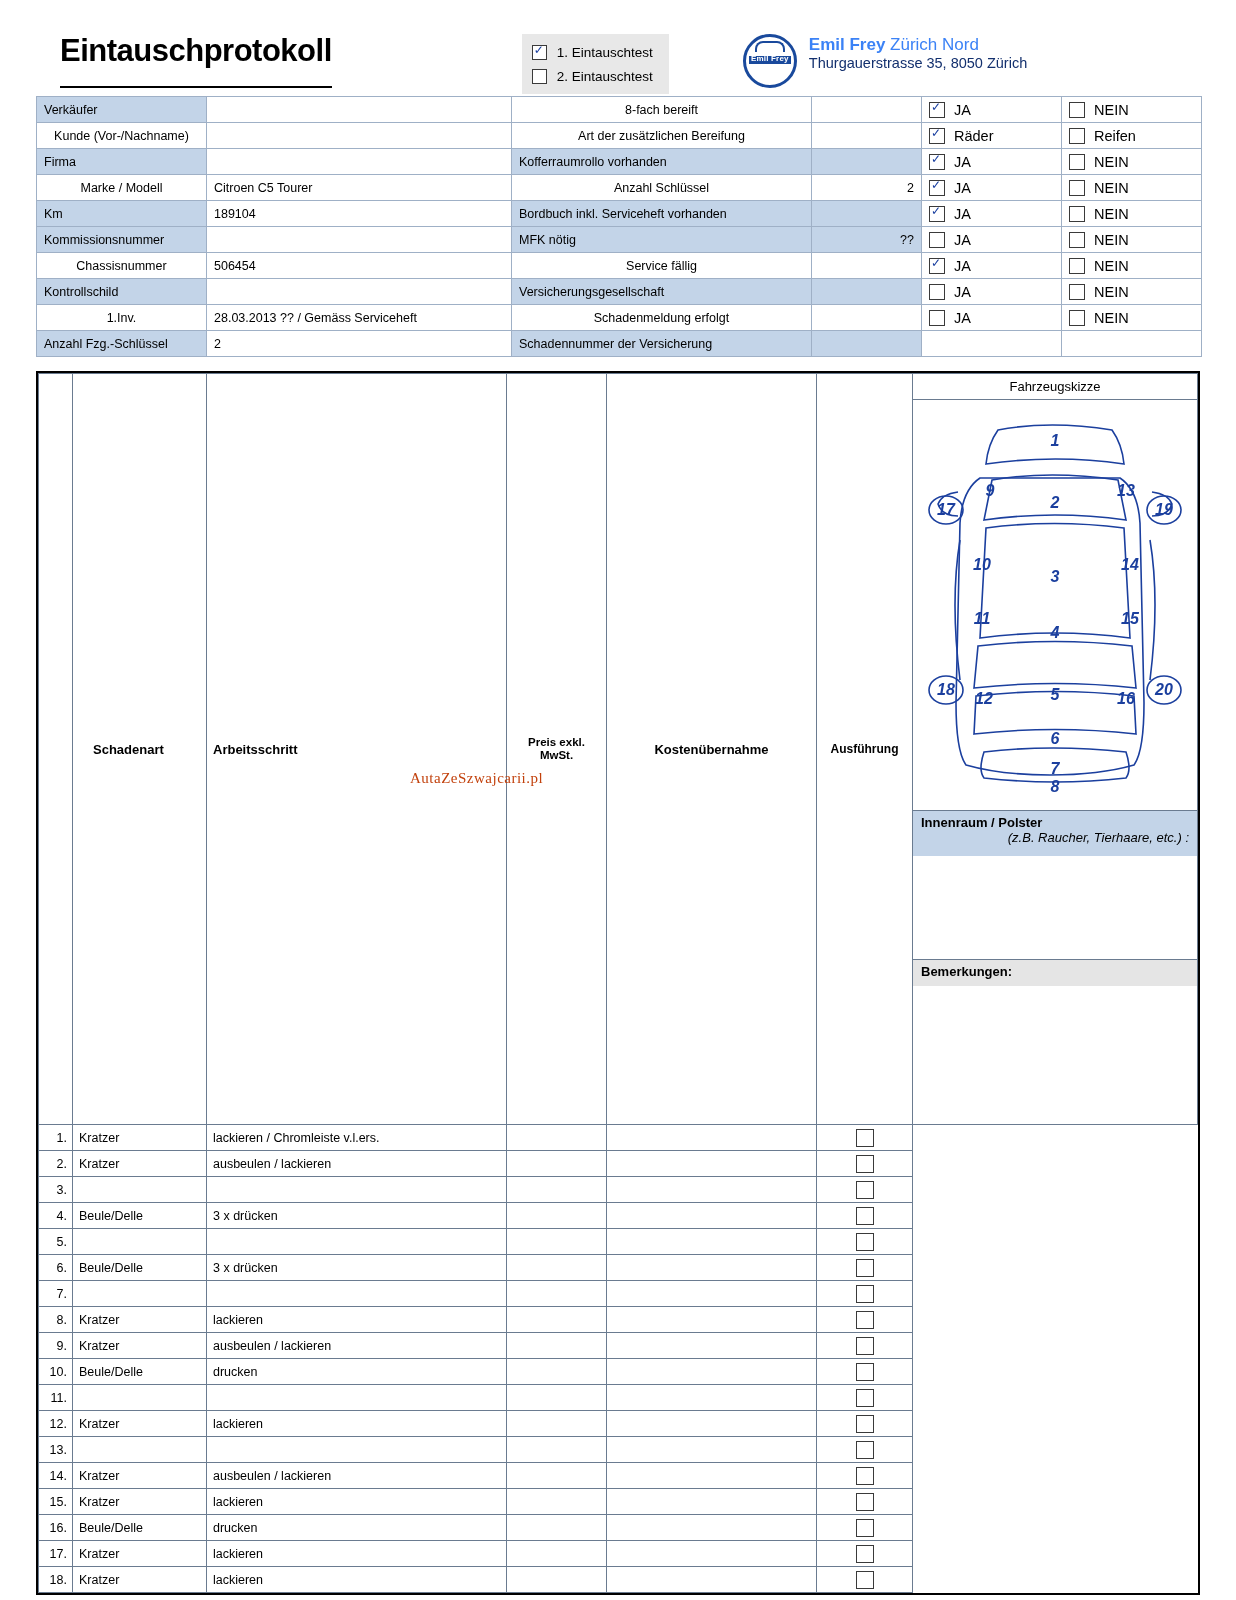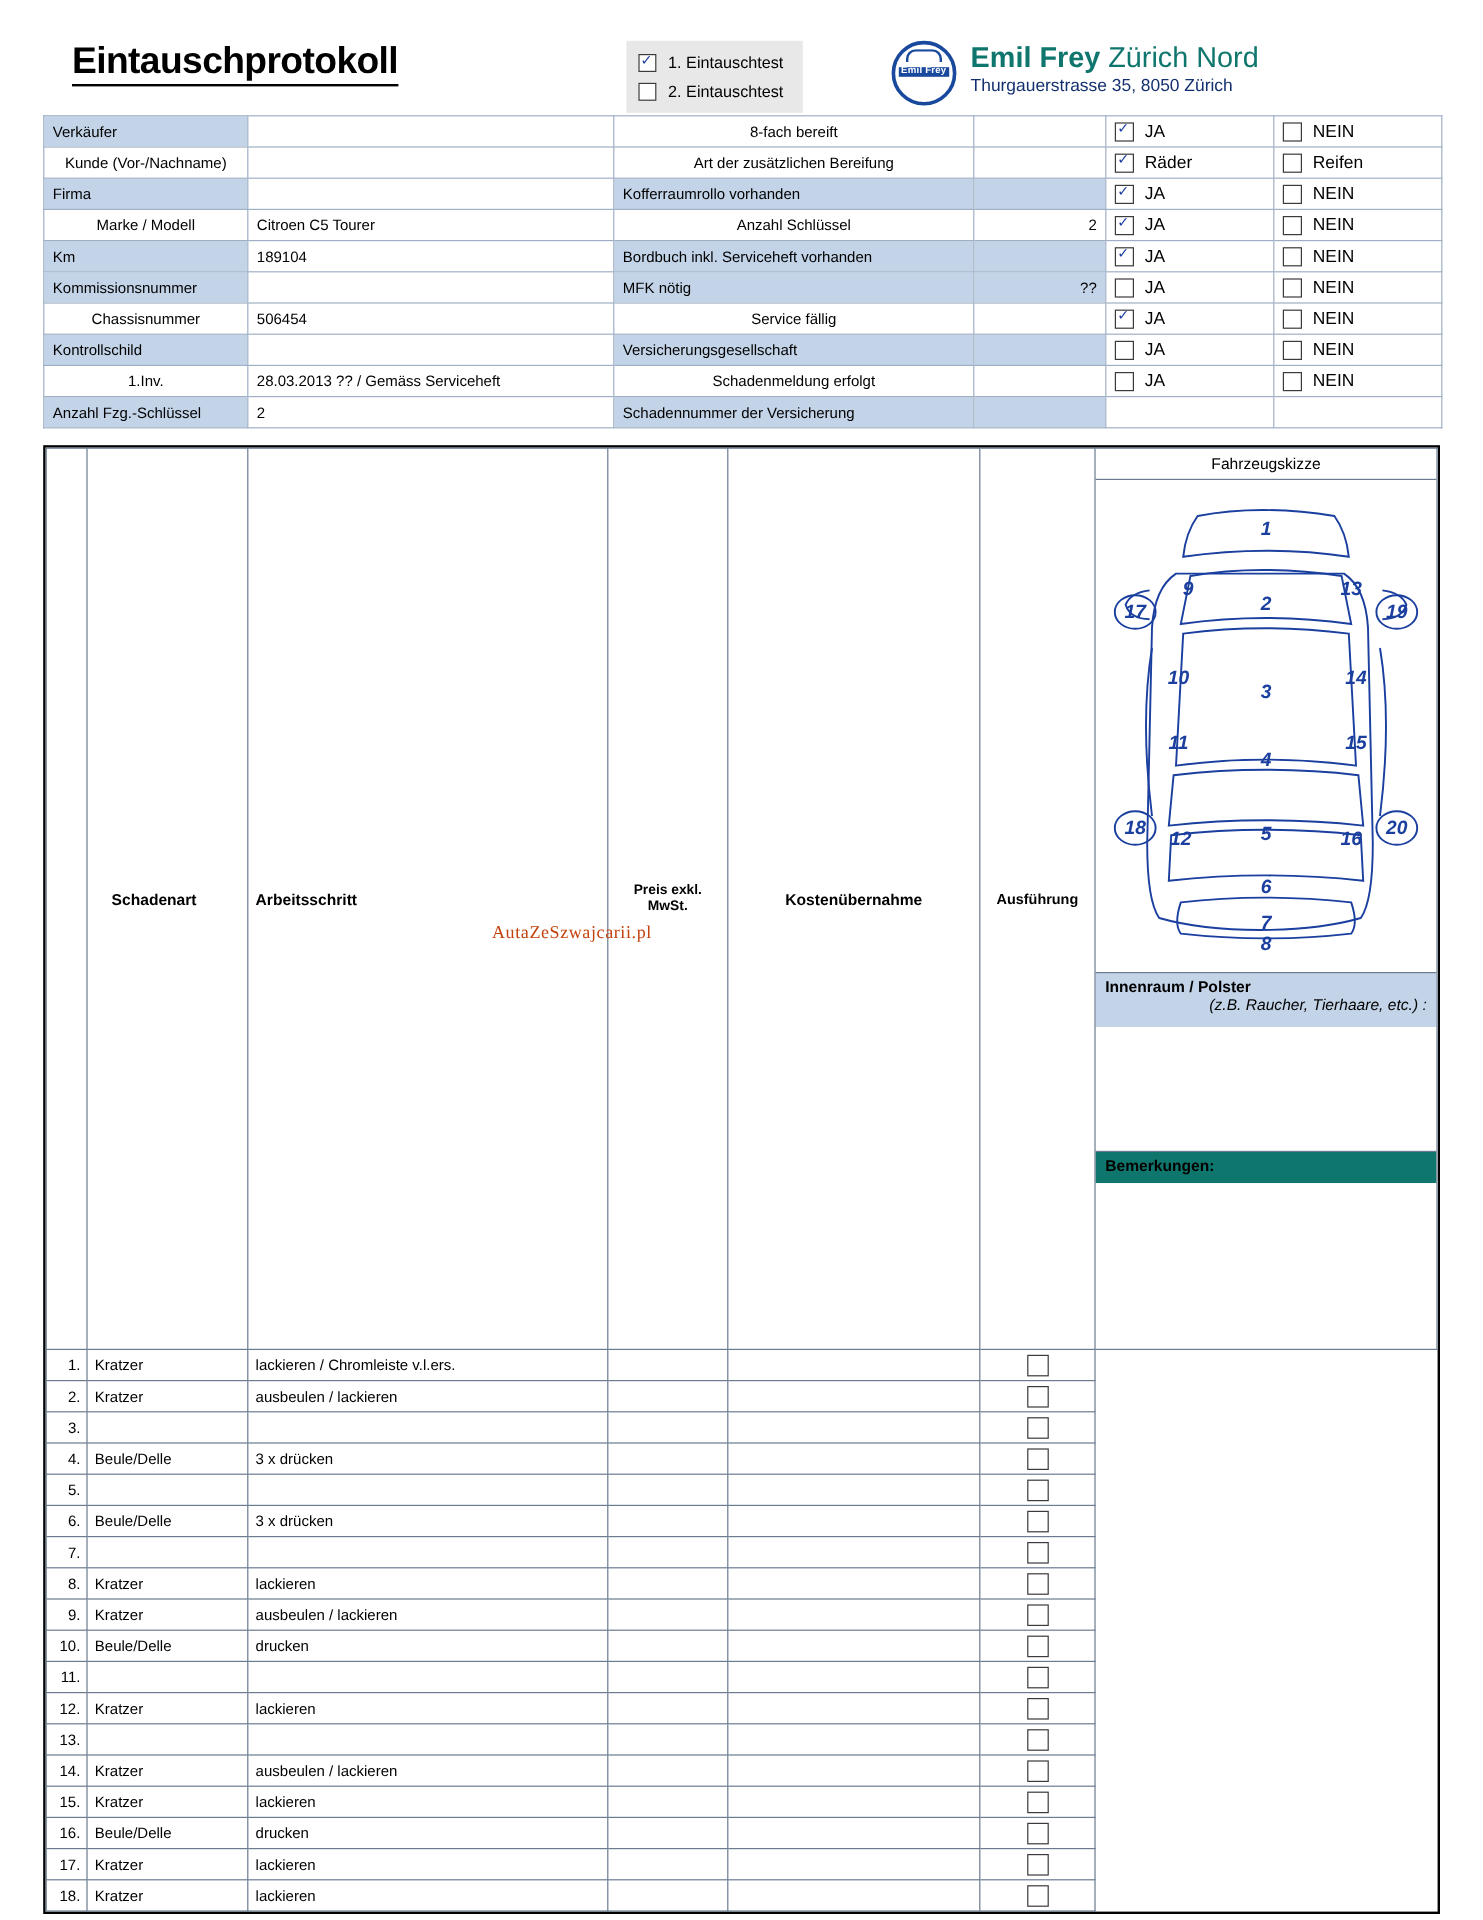--- a/index.html
+++ b/index.html
@@ -12,21 +12,21 @@
     font-size:13px;
     position:relative;
     overflow:hidden;
   }
   .page { position:relative; width:1236px; height:1600px; padding:0 36px; }
 
   
   .header { display:flex; align-items:flex-start; height:96px; padding-top:34px; }
   .doc-title {
     font-size:31px; font-weight:bold; letter-spacing:-0.5px;
-    border-bottom:2px solid #000; padding-bottom:2px; margin-left:24px;
+    border-bottom:2px solid #000; padding-bottom:18px; margin-left:24px;
     display:inline-block; line-height:1.1;
   }
   .test-box {
     margin-left:190px; background:#e8e8e8; padding:8px 16px 8px 10px;
     display:flex; flex-direction:column; gap:9px; height:60px; justify-content:center;
   }
   .test-row { display:flex; align-items:center; gap:10px; font-size:13.5px; }
   .cb {
     width:15px; height:15px; border:1px solid #3a3a3a; background:#fff;
     display:inline-block; position:relative; flex:none;
@@ -43,21 +43,21 @@
     position:absolute; left:6px; right:6px; top:22px; height:8px; background:#19499c;
   }
   .brand-logo .txt {
     position:absolute; left:0; right:0; top:20px; text-align:center;
     font-size:8px; color:#fff; font-weight:bold; z-index:2; letter-spacing:0.2px;
   }
   .brand-logo .cap {
     position:absolute; left:12px; right:12px; top:7px; height:11px;
     border:2px solid #19499c; border-bottom:none; border-radius:8px 8px 0 0;
   }
-  .brand-name { font-size:24px; color:#0f766e; line-height:1.25; }
+  .brand-name { font-size:17px; color:#3b82f6; line-height:1.25; }
   .brand-name b { font-weight:bold; }
   .brand-addr { font-size:14.5px; color:#13306e; }
 
   
   table { border-collapse:collapse; }
   .info-table { width:1164px; table-layout:fixed; border:1px solid #5a6a80; }
   .info-table td {
     border:1px solid #9fb0c6; height:26px; padding:0 7px;
     font-size:12.5px; vertical-align:middle; white-space:nowrap; overflow:hidden;
   }
@@ -363,21 +363,21 @@
                   <text x="244" y="115">19</text>
                   <text x="244" y="295">20</text>
                 </g>
               </svg>
             </div>
             <div style="border-top:1px solid #6a7b90;background:#c3d4e8;padding:4px 8px;height:46px;text-align:left;">
               <span class="sk-label">Innenraum / Polster</span>
               <span class="sk-label" style="float:right;font-weight:normal;font-style:italic;">(z.B. Raucher, Tierhaare, etc.) :</span>
             </div>
             <div style="height:104px;background:#fff;border-bottom:1px solid #6a7b90;"></div>
-            <div style="background:#0f766e;padding:4px 8px;text-align:left;height:26px;">
+            <div style="background:#e5e5e5;padding:4px 8px;text-align:left;height:26px;">
               <span class="sk-label">Bemerkungen:</span>
             </div>
             <div style="height:138px;background:#fff;"></div>
           </th>
         </tr>
         </tbody>
         <tbody id="dmg-body">
           <tr>
             <td class="num-col">1.</td>
             <td class="c-art">Kratzer</td>

